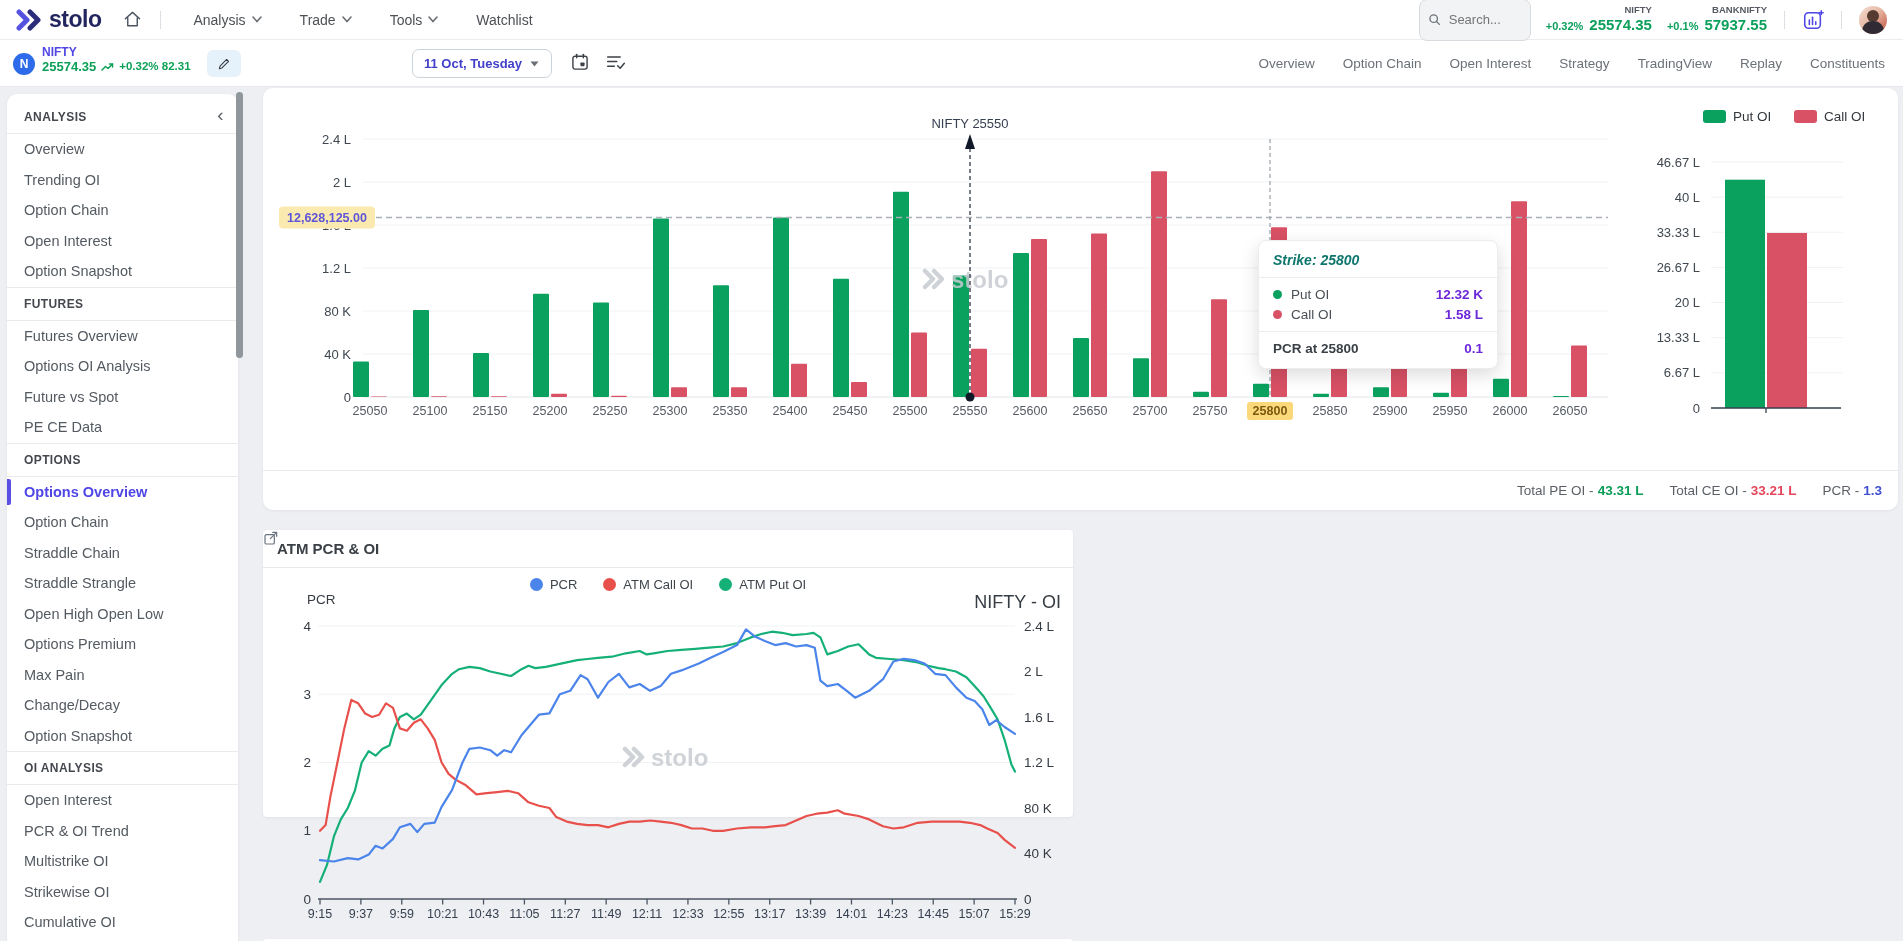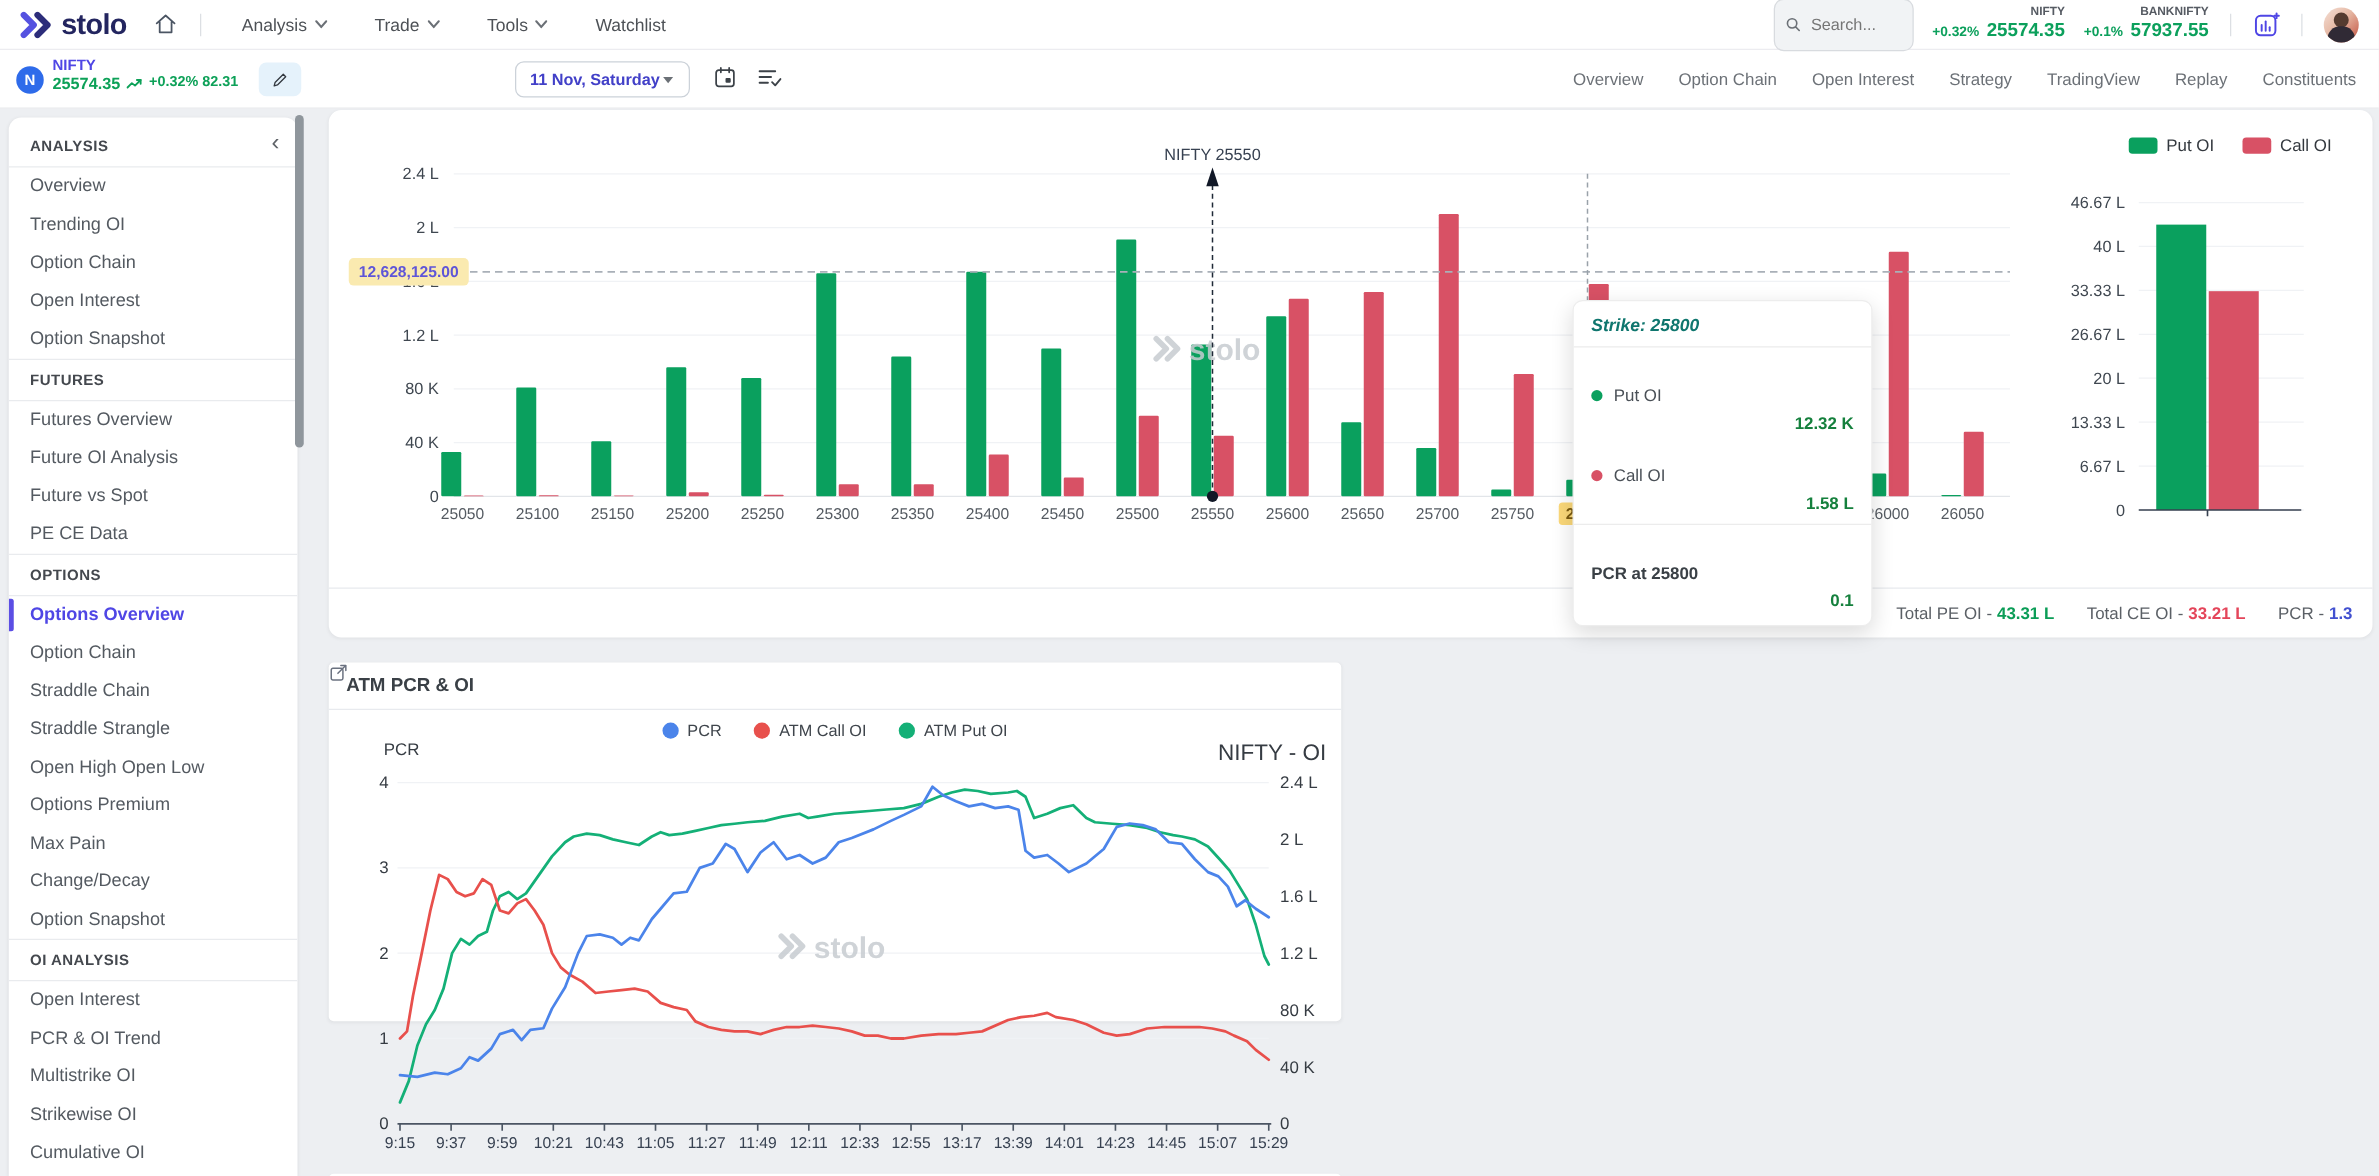--- a/index.html
+++ b/index.html
@@ -65,21 +65,21 @@
   .v-green{color:#0b9d57;font-weight:700;margin-left:4px;}
   .v-red{color:#e4455a;font-weight:700;margin-left:4px;}
   .v-blue{color:#4150d0;font-weight:700;margin-left:4px;}
 
   .tooltip{position:absolute;left:995px;top:152px;width:240px;background:#fff;border:1px solid #ededed;border-radius:8px;
     box-shadow:0 6px 18px rgba(0,0,0,.14);padding:11px 14px 12px;z-index:5;}
   .tt-title{font-size:14px;font-weight:700;color:#0f766e;font-style:italic;}
   .tt-div{height:1px;background:#ececec;margin:9px -14px;}
   .tt-row{display:flex;align-items:center;font-size:13.5px;color:#4a5057;margin:5px 0;}
   .dot{width:9px;height:9px;border-radius:50%;margin-right:9px;flex:none;}
-  .tt-val{margin-left:auto;font-weight:700;color:#15803d;margin-top:44px;}
+  .tt-val{margin-left:auto;font-weight:700;color:#6d28d9;}
   .tt-foot{display:flex;align-items:center;font-size:13.5px;font-weight:700;color:#3a4046;}
 
   .card-atm{position:absolute;left:263px;top:530px;width:810px;height:287px;background:#fff;border-radius:4px;
     box-shadow:0 1px 3px rgba(27,31,35,.06);}
   .atm-head{height:38px;display:flex;align-items:center;justify-content:space-between;padding:0 14px;
     border-bottom:1px solid #e8eaee;font-size:15px;font-weight:700;color:#3a4046;}
   .atm-legend{position:absolute;left:0;right:0;top:47px;display:flex;justify-content:center;gap:26px;
     font-size:13px;color:#3f454c;align-items:center;z-index:3;}
   .l-item{display:flex;align-items:center;cursor:pointer;}
   .l-dot{width:13px;height:13px;border-radius:50%;margin-right:7px;}
@@ -177,21 +177,21 @@
       </svg>
       <span class="chg">+0.32% 82.31</span>
     </div>
   </div>
   <div class="pencil-btn">
     <svg width="14" height="14" viewBox="0 0 24 24">
       <path d="M4 20 l1.2-4.5 L16.5 4.2 l3.3 3.3 L8.5 18.8 Z" fill="none" stroke="#32383f" stroke-width="1.8" stroke-linejoin="round"></path>
     </svg>
   </div>
   <div class="date-pill">
-    <span>11 Nov, Saturday</span>
+    <span>11 Oct, Tuesday</span>
     <svg width="11" height="8" viewBox="0 0 11 8">
         <polygon points="1.5,1.5 9.5,1.5 5.5,6.5" fill="#6b7076"></polygon>
       </svg>
   </div>
   <div class="icon-btn" style="left:570px;">
     <svg width="20" height="20" viewBox="0 0 24 24">
       <rect x="3.5" y="5" width="17" height="15.5" rx="2.5" fill="none" stroke="#3c4248" stroke-width="1.7"></rect>
       <line x1="8" y1="2.8" x2="8" y2="7" stroke="#3c4248" stroke-width="1.7" stroke-linecap="round"></line>
       <line x1="16" y1="2.8" x2="16" y2="7" stroke="#3c4248" stroke-width="1.7" stroke-linecap="round"></line>
       <rect x="12.5" y="12.5" width="5" height="4.5" rx="1" fill="#3c4248"></rect>
@@ -223,21 +223,21 @@
     </div>
     <div class="sb-item">Overview</div>
     <div class="sb-item">Trending OI</div>
     <div class="sb-item">Option Chain</div>
     <div class="sb-item">Open Interest</div>
     <div class="sb-item">Option Snapshot</div>
     <div class="sb-section">
       <span>FUTURES</span>
     </div>
     <div class="sb-item">Futures Overview</div>
-    <div class="sb-item">Future OI Analysis</div>
+    <div class="sb-item">Options OI Analysis</div>
     <div class="sb-item">Future vs Spot</div>
     <div class="sb-item">PE CE Data</div>
     <div class="sb-section">
       <span>OPTIONS</span>
     </div>
     <div class="sb-item active">Options Overview</div>
     <div class="sb-item">Option Chain</div>
     <div class="sb-item">Straddle Chain</div>
     <div class="sb-item">Straddle Strangle</div>
     <div class="sb-item">Open High Open Low</div>

